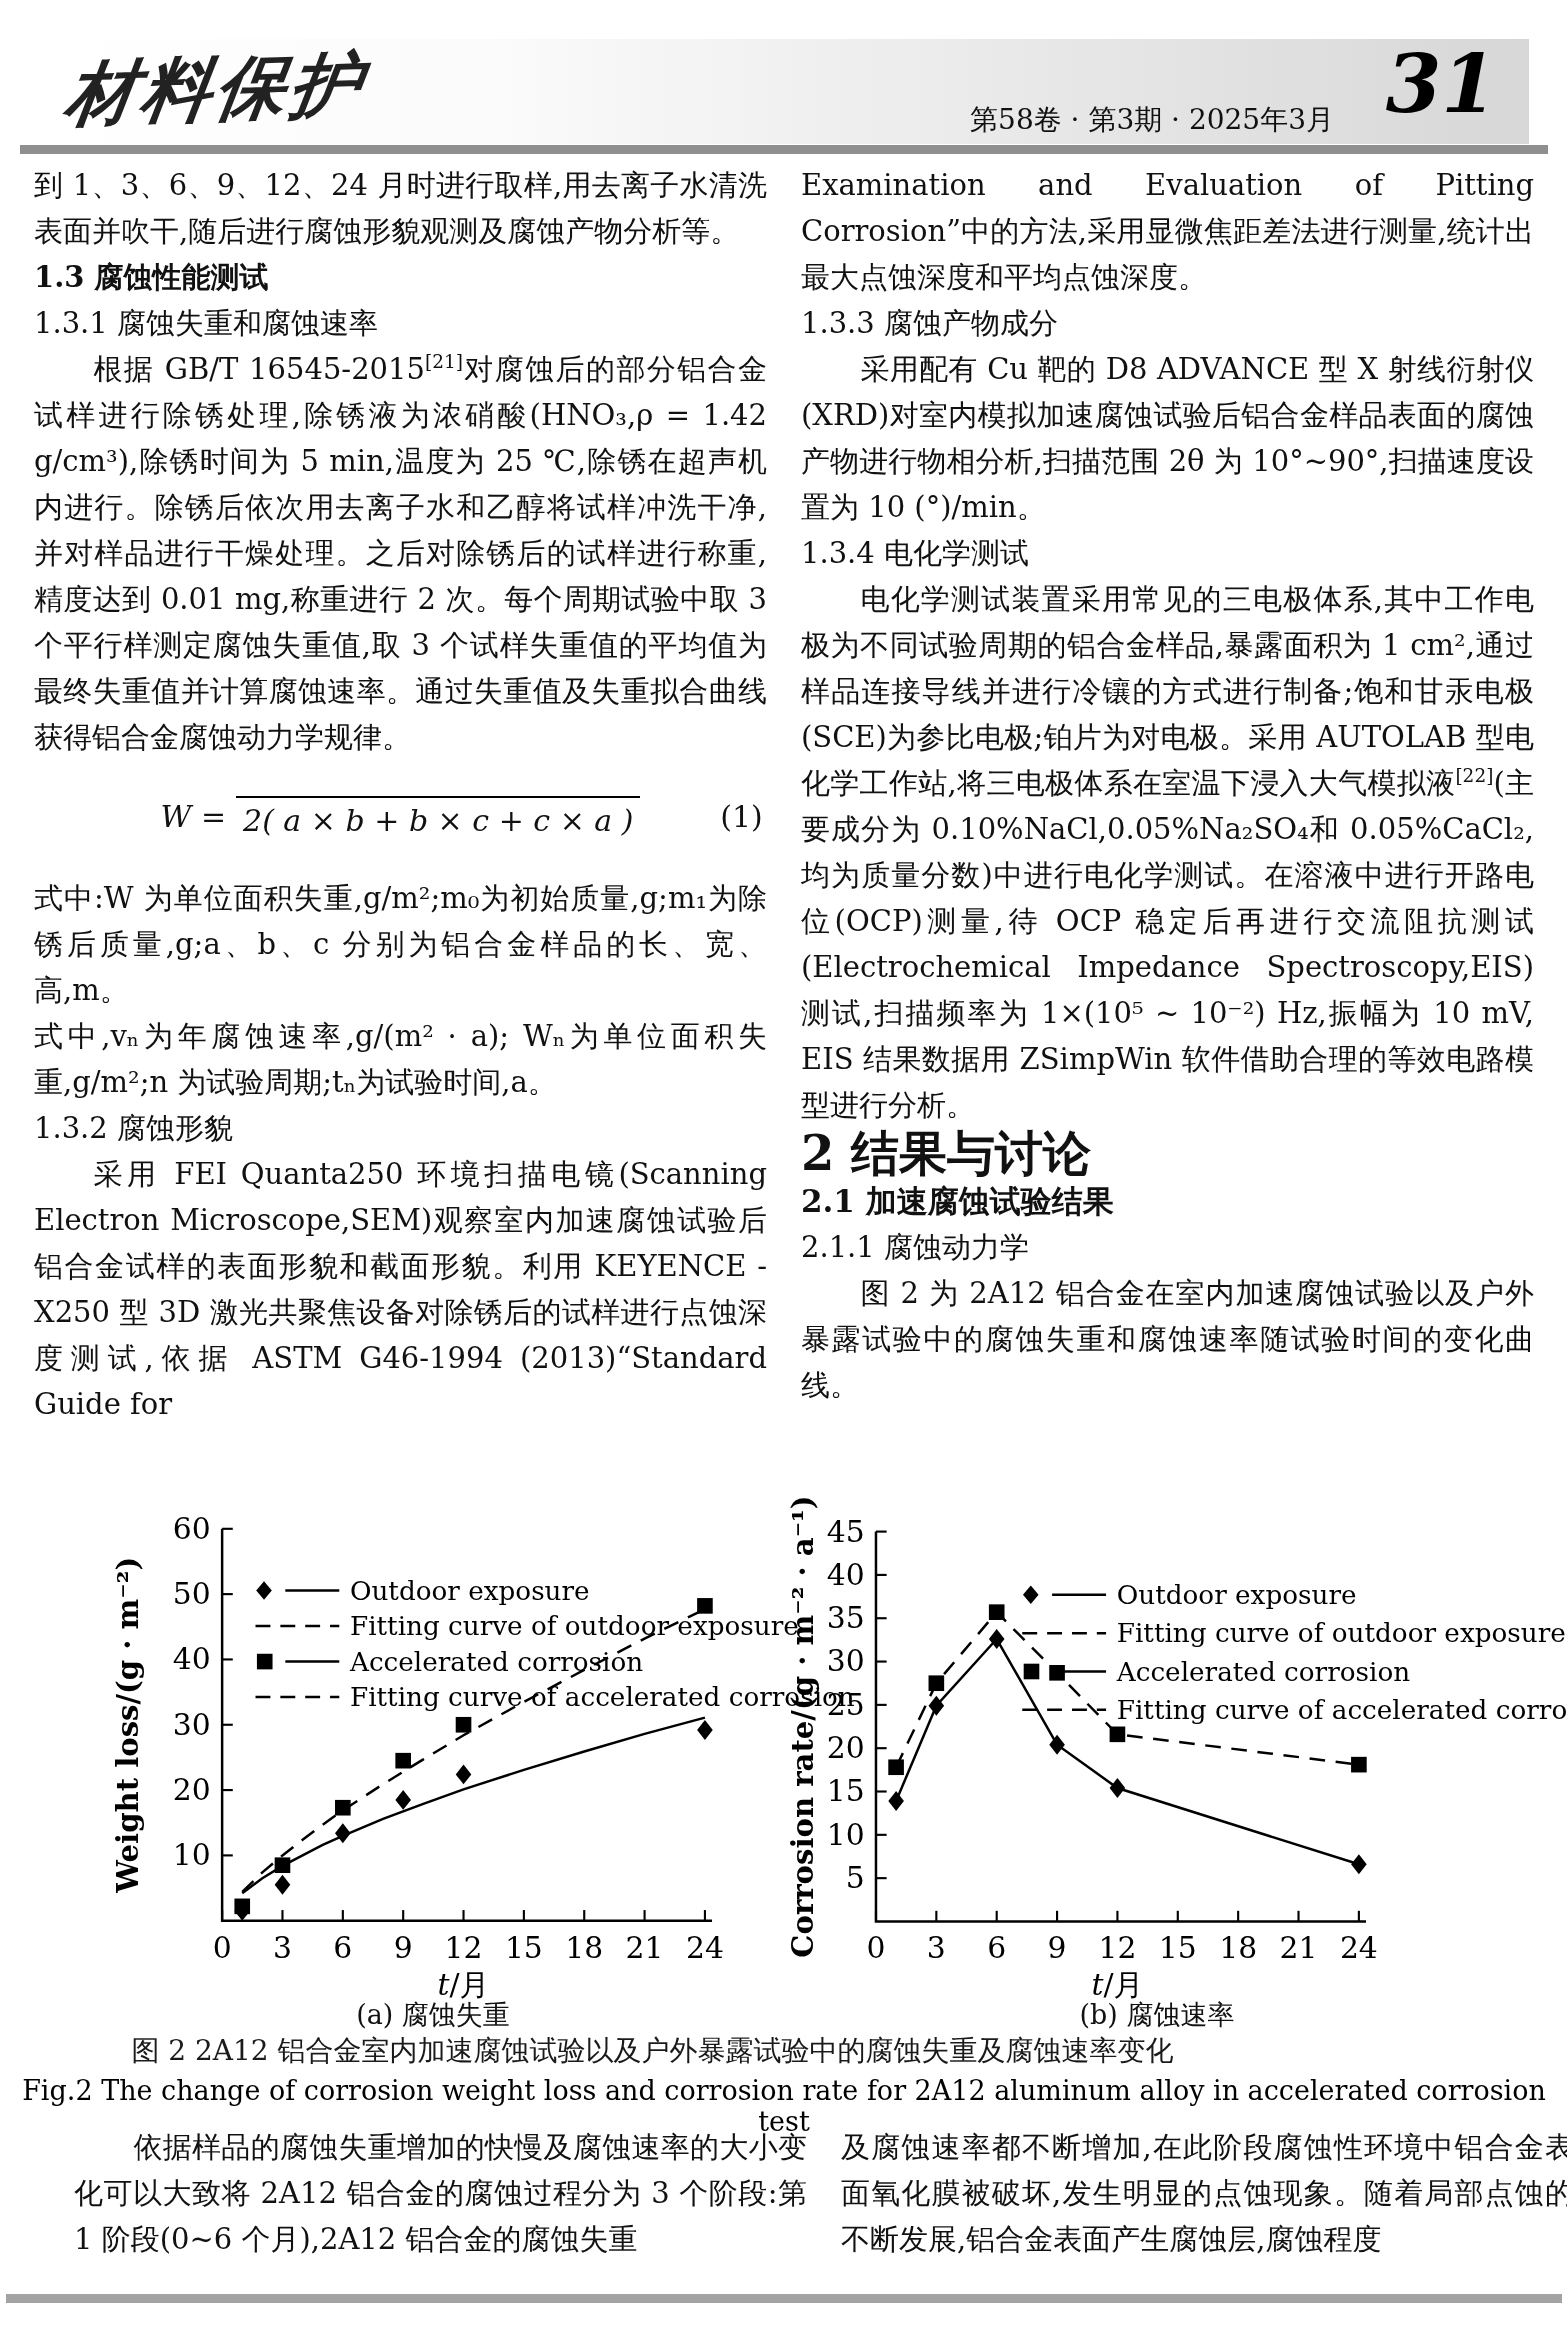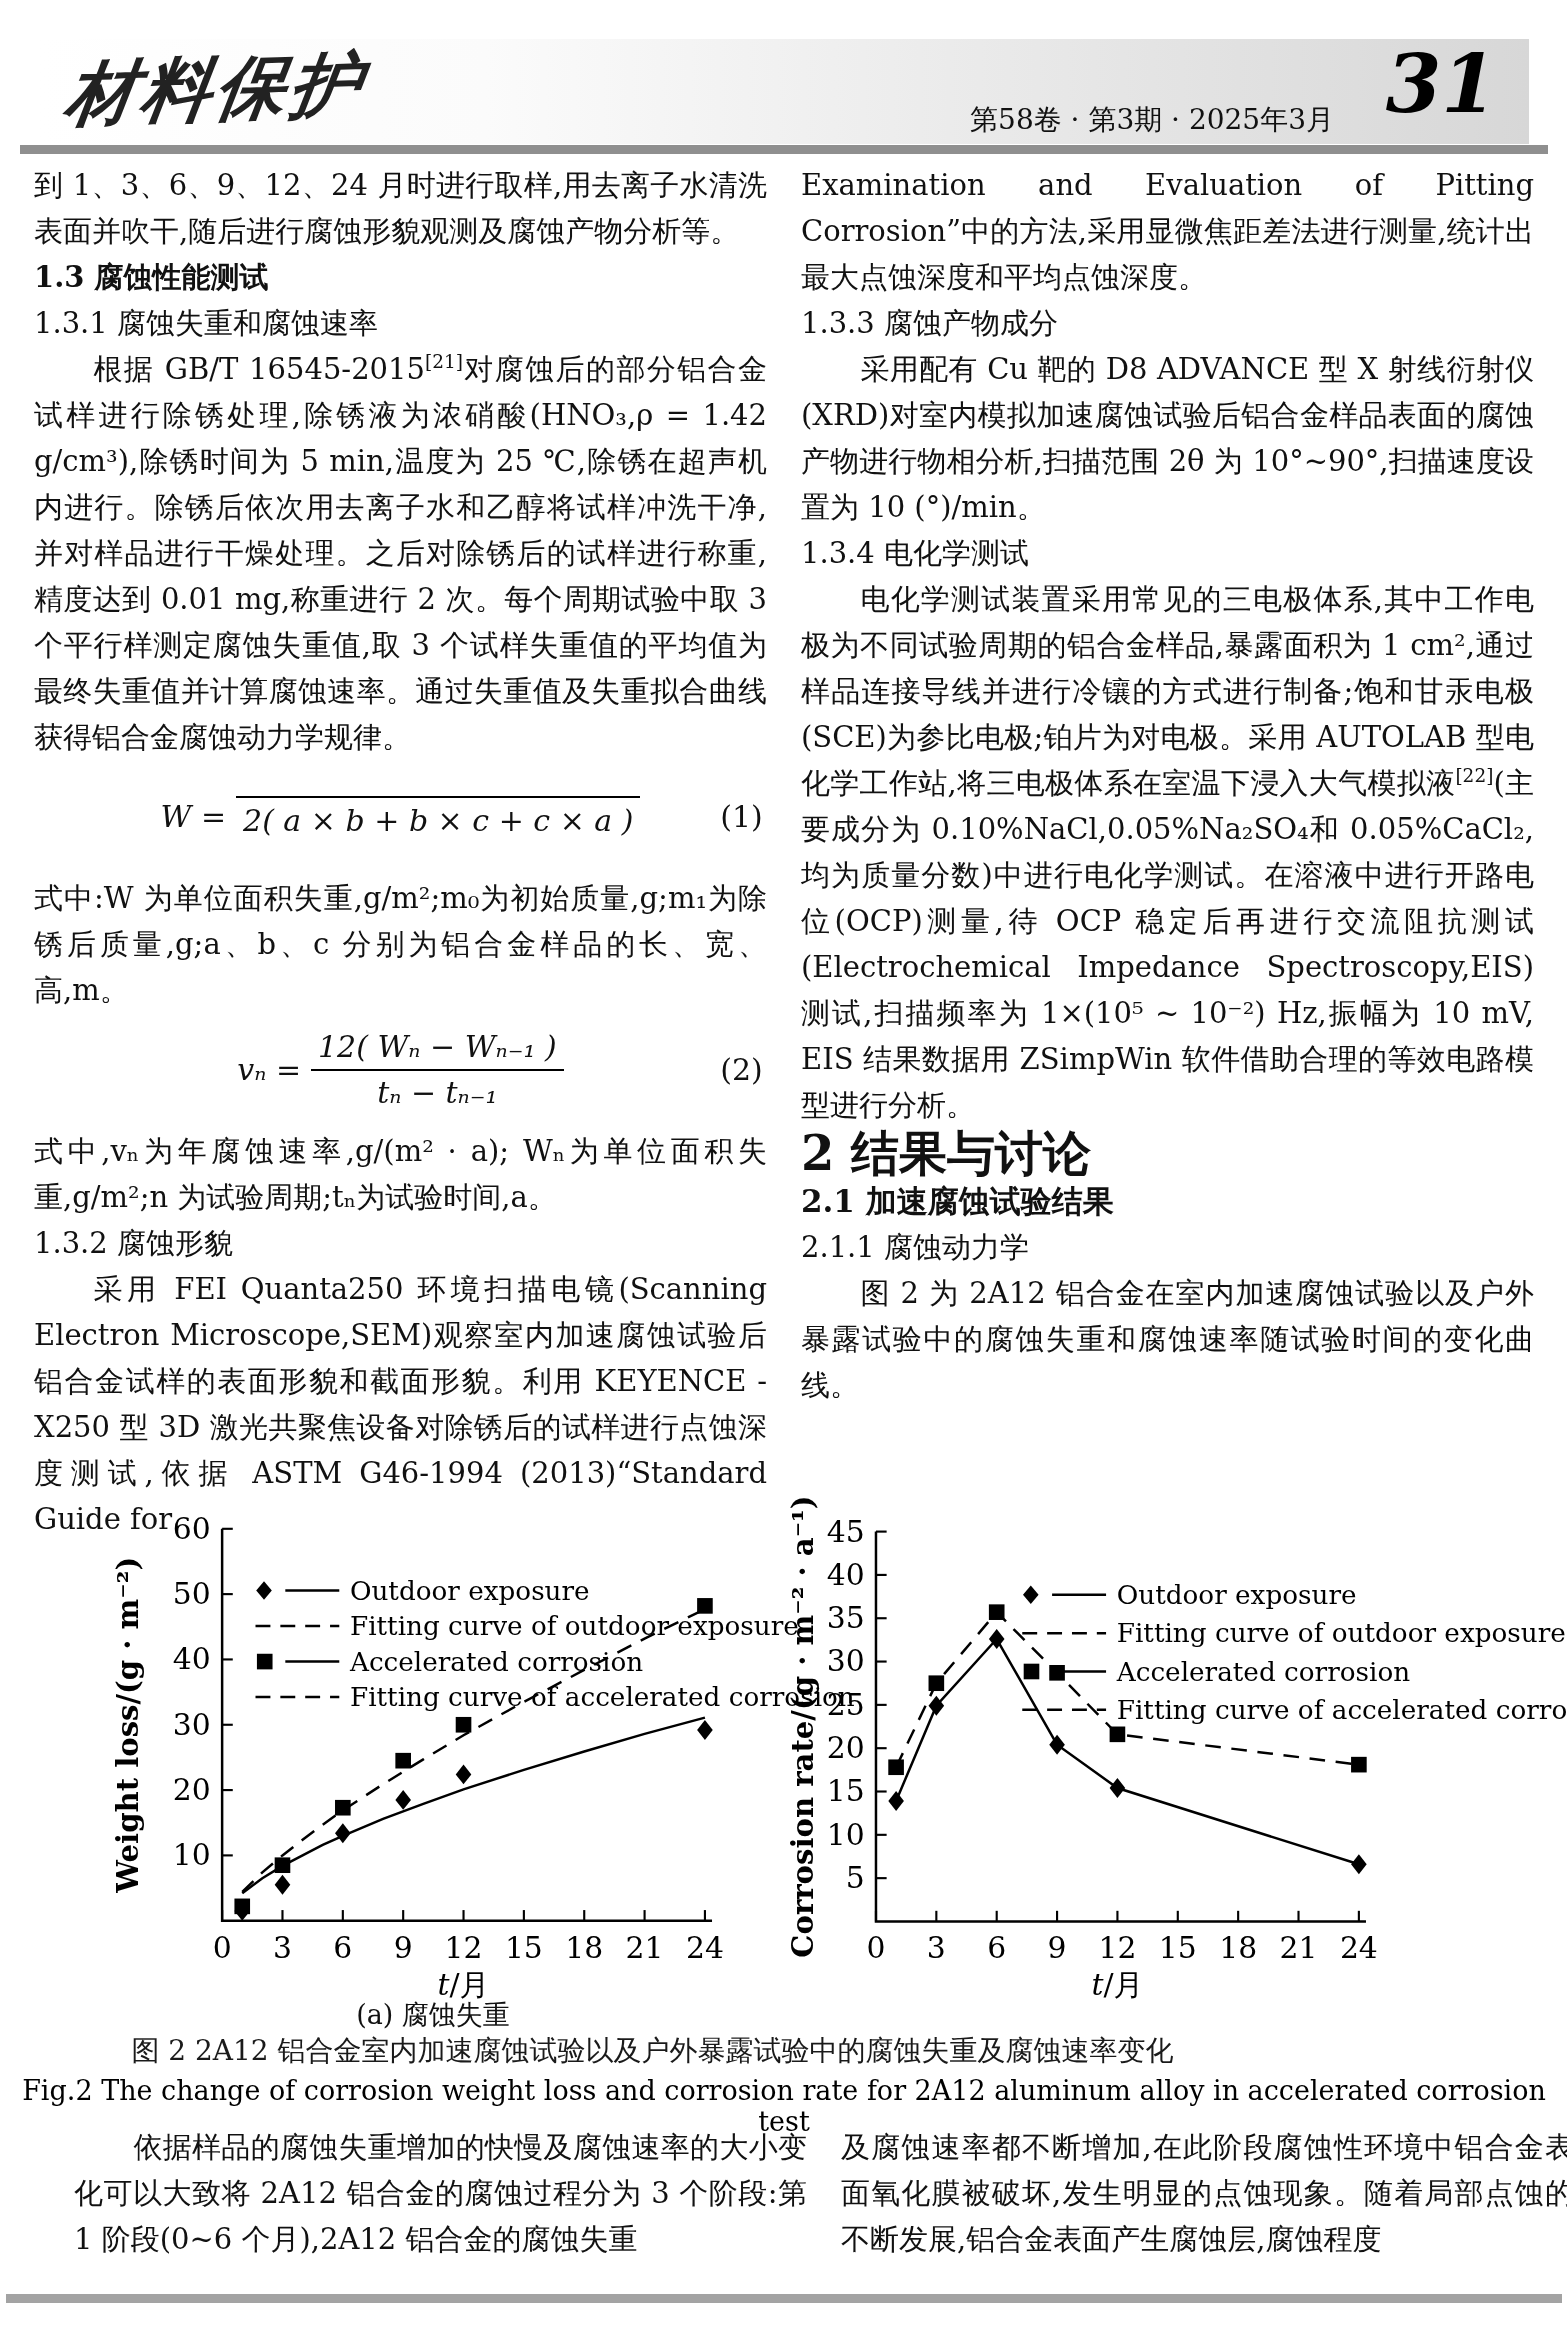--- a/index.html
+++ b/index.html
@@ -57,28 +57,20 @@
     <p>1.3.1   腐蚀失重和腐蚀速率</p>
     <p class="ind"><span>根据 GB/T 16545-2015</span><span class="sup">[21]</span><span>对腐蚀后的部分铝合金试样进行除锈处理,除锈液为浓硝酸(HNO₃,ρ = 1.42 g/cm³),除锈时间为 5 min,温度为 25 ℃,除锈在超声机内进行。除锈后依次用去离子水和乙醇将试样冲洗干净,并对样品进行干燥处理。之后对除锈后的试样进行称重,精度达到 0.01 mg,称重进行 2 次。每个周期试验中取 3 个平行样测定腐蚀失重值,取 3 个试样失重值的平均值为最终失重值并计算腐蚀速率。通过失重值及失重拟合曲线获得铝合金腐蚀动力学规律。</span></p>
     <div class="formula">
       <span class="f-lhs">W =</span>
       <span class="frac">
           <span class="den">2( a × b + b × c + c × a )</span>
         </span>
       <span class="eq-no">(1)</span>
     </div>
     <p>式中:W 为单位面积失重,g/m²;m₀为初始质量,g;m₁为除锈后质量,g;a、b、c 分别为铝合金样品的长、宽、高,m。</p>
-    <div class="formula">
-      <span class="f-lhs">vₙ =</span>
-      <span class="frac">
-          <span class="num">12( Wₙ − Wₙ₋₁ )</span>
-          <span class="den">tₙ − tₙ₋₁</span>
-        </span>
-      <span class="eq-no">(2)</span>
-    </div>
     <p>式中,vₙ为年腐蚀速率,g/(m² · a); Wₙ为单位面积失重,g/m²;n 为试验周期;tₙ为试验时间,a。</p>
     <p>1.3.2   腐蚀形貌</p>
     <p class="ind">采用 FEI Quanta250 环境扫描电镜(Scanning Electron Microscope,SEM)观察室内加速腐蚀试验后铝合金试样的表面形貌和截面形貌。利用 KEYENCE - X250 型 3D 激光共聚焦设备对除锈后的试样进行点蚀深度测试,依据 ASTM G46-1994 (2013)“Standard Guide for</p>
   </div>
 
   <div class="col col-r">
     <p>Examination and Evaluation of Pitting Corrosion”中的方法,采用显微焦距差法进行测量,统计出最大点蚀深度和平均点蚀深度。</p>
     <p>1.3.3   腐蚀产物成分</p>
     <p class="ind">采用配有 Cu 靶的 D8 ADVANCE 型 X 射线衍射仪(XRD)对室内模拟加速腐蚀试验后铝合金样品表面的腐蚀产物进行物相分析,扫描范围 2θ 为 10°~90°,扫描速度设置为 10 (°)/min。</p>
     <p>1.3.4   电化学测试</p>
@@ -209,20 +201,21 @@
       <rect x="322" y="215" width="22" height="22" fill="#000"></rect>
       <line x1="362" y1="226" x2="438" y2="226" stroke="#000" stroke-width="3.5"></line>
       <text x="453" y="239" font-size="37">Accelerated corrosion</text>
       <line x1="320" y1="280" x2="438" y2="280" stroke="#000" stroke-width="3.5" stroke-dasharray="21,14"></line>
       <text x="453" y="293" font-size="37">Fitting curve of accelerated corrosion</text>
       <text x="25" y="303.5" text-anchor="middle" font-size="41" font-weight="bold" transform="rotate(-90 25 303.5)">Corrosion rate/(g · m⁻² · a⁻¹)</text>
       <text x="454" y="682" text-anchor="middle" font-size="42"><tspan font-style="italic">t</tspan><tspan>/月</tspan></text>
     </svg>
 
   <div class="subcap" style="left:78px;">(a) 腐蚀失重</div>
+  <div class="subcap" style="left:802px;">(b) 腐蚀速率</div>
   <div class="cap-cn">图 2   2A12 铝合金室内加速腐蚀试验以及户外暴露试验中的腐蚀失重及腐蚀速率变化</div>
   <div class="cap-en">Fig.2   The change of corrosion weight loss and corrosion rate for 2A12 aluminum alloy in accelerated corrosion test</div>
 
   <div class="bot ind" style="left:34px;">依据样品的腐蚀失重增加的快慢及腐蚀速率的大小变化可以大致将 2A12 铝合金的腐蚀过程分为 3 个阶段:第 1 阶段(0~6 个月),2A12 铝合金的腐蚀失重</div>
   <div class="bot" style="left:801px;">及腐蚀速率都不断增加,在此阶段腐蚀性环境中铝合金表面氧化膜被破坏,发生明显的点蚀现象。随着局部点蚀的不断发展,铝合金表面产生腐蚀层,腐蚀程度</div>
 
   <div class="frule"></div>
 </div>
 
 

